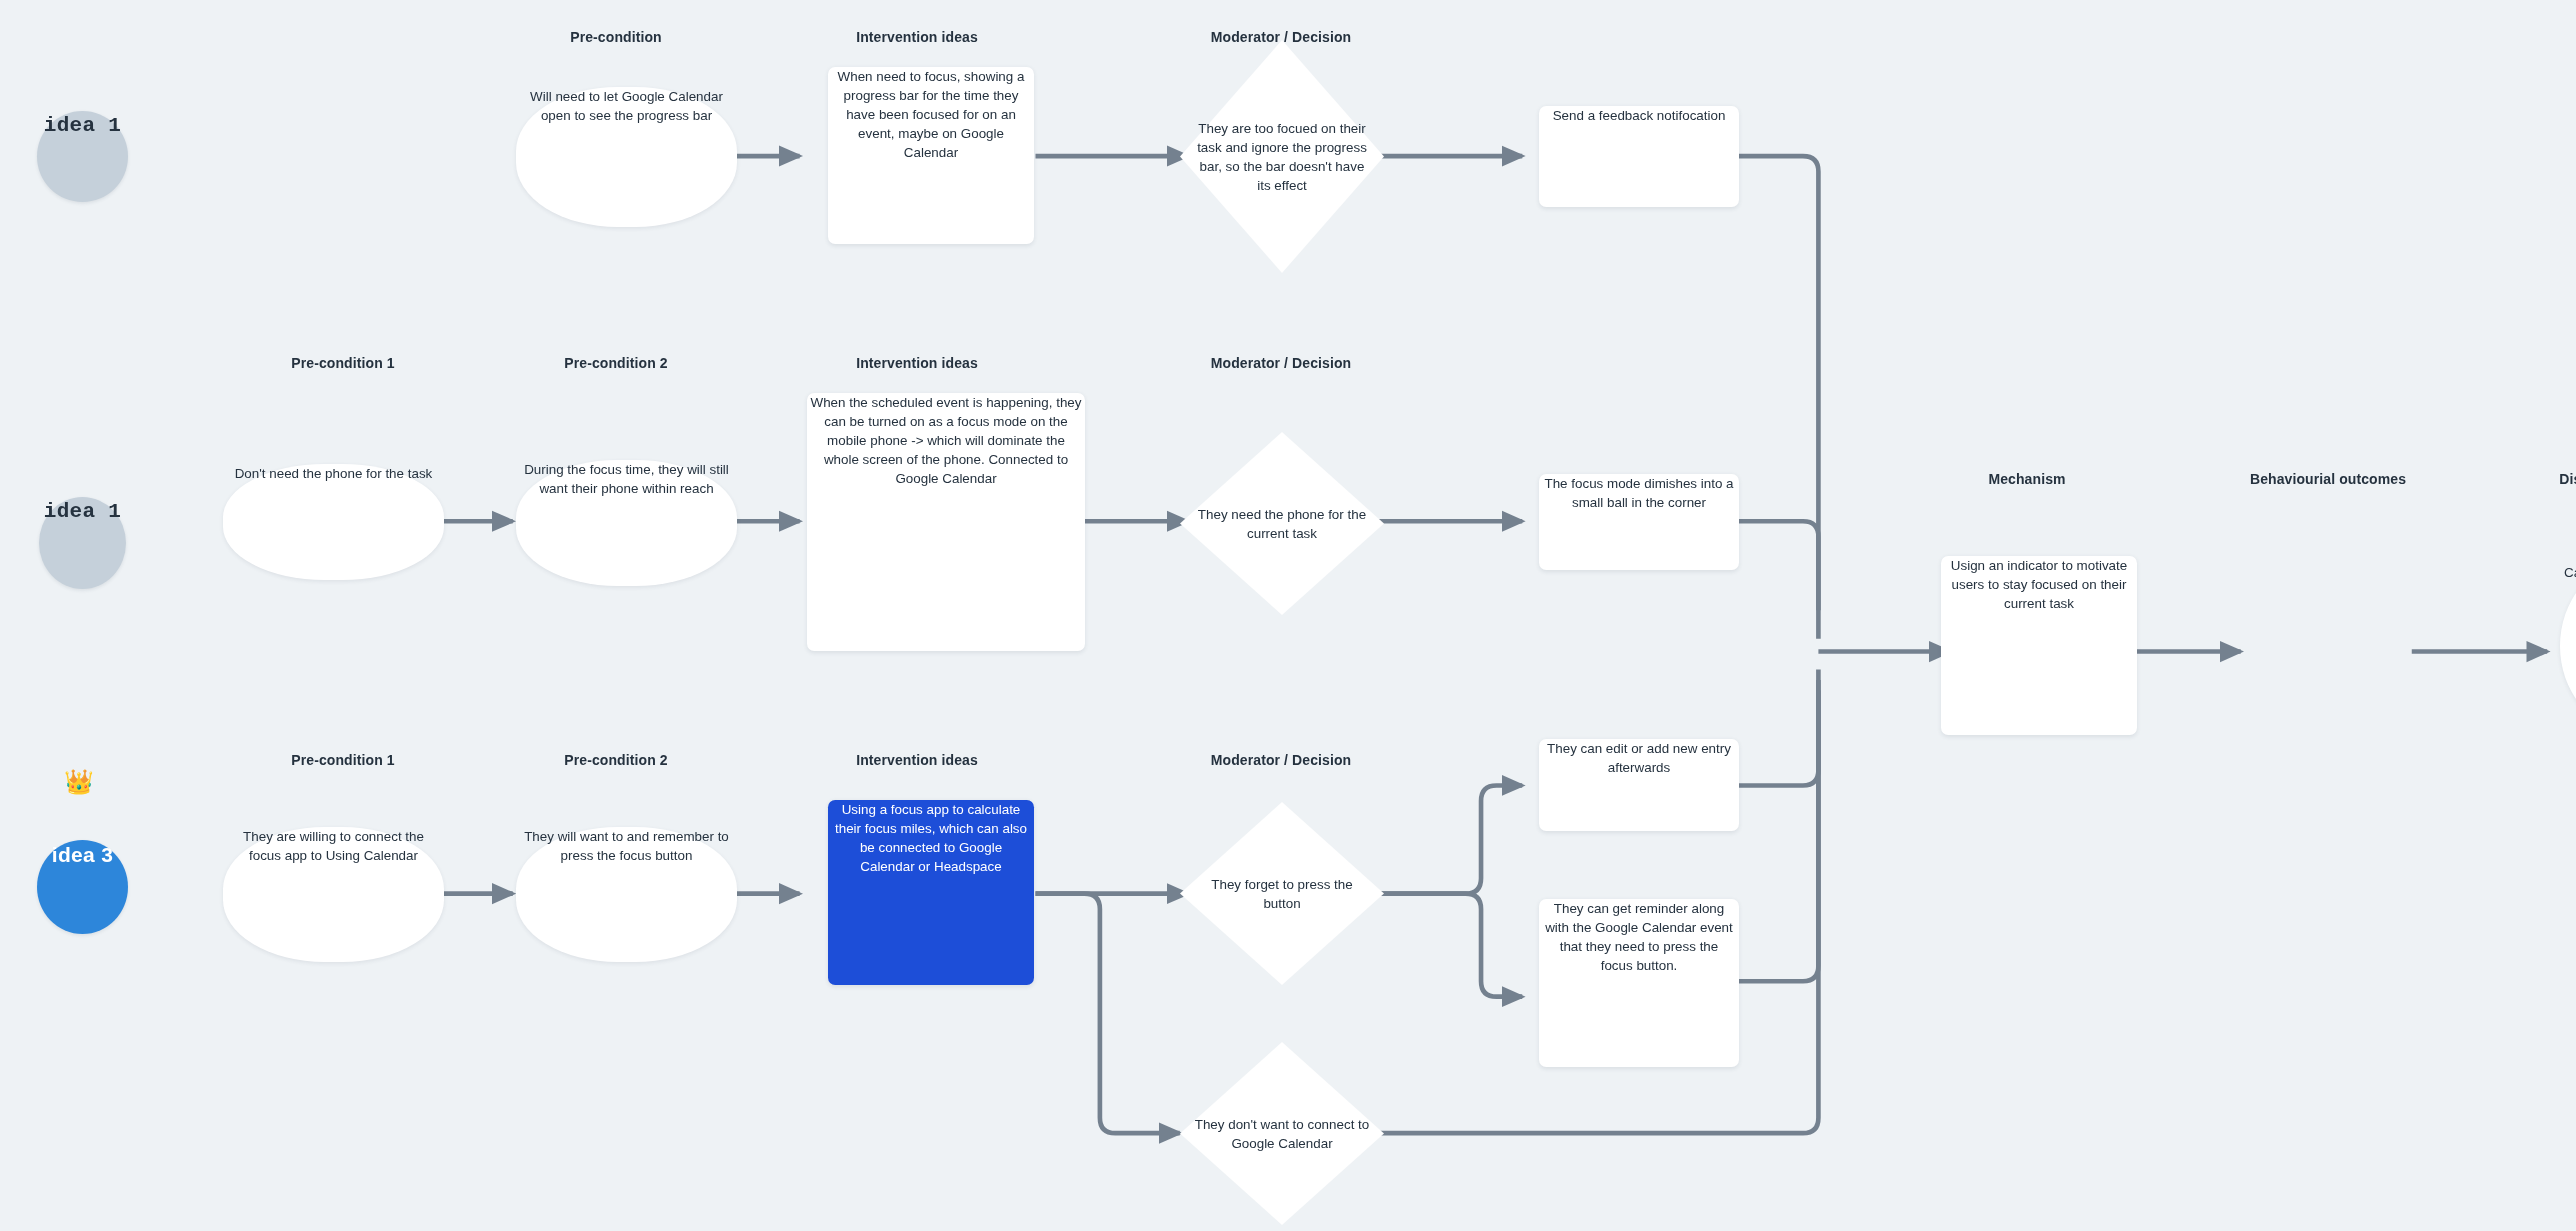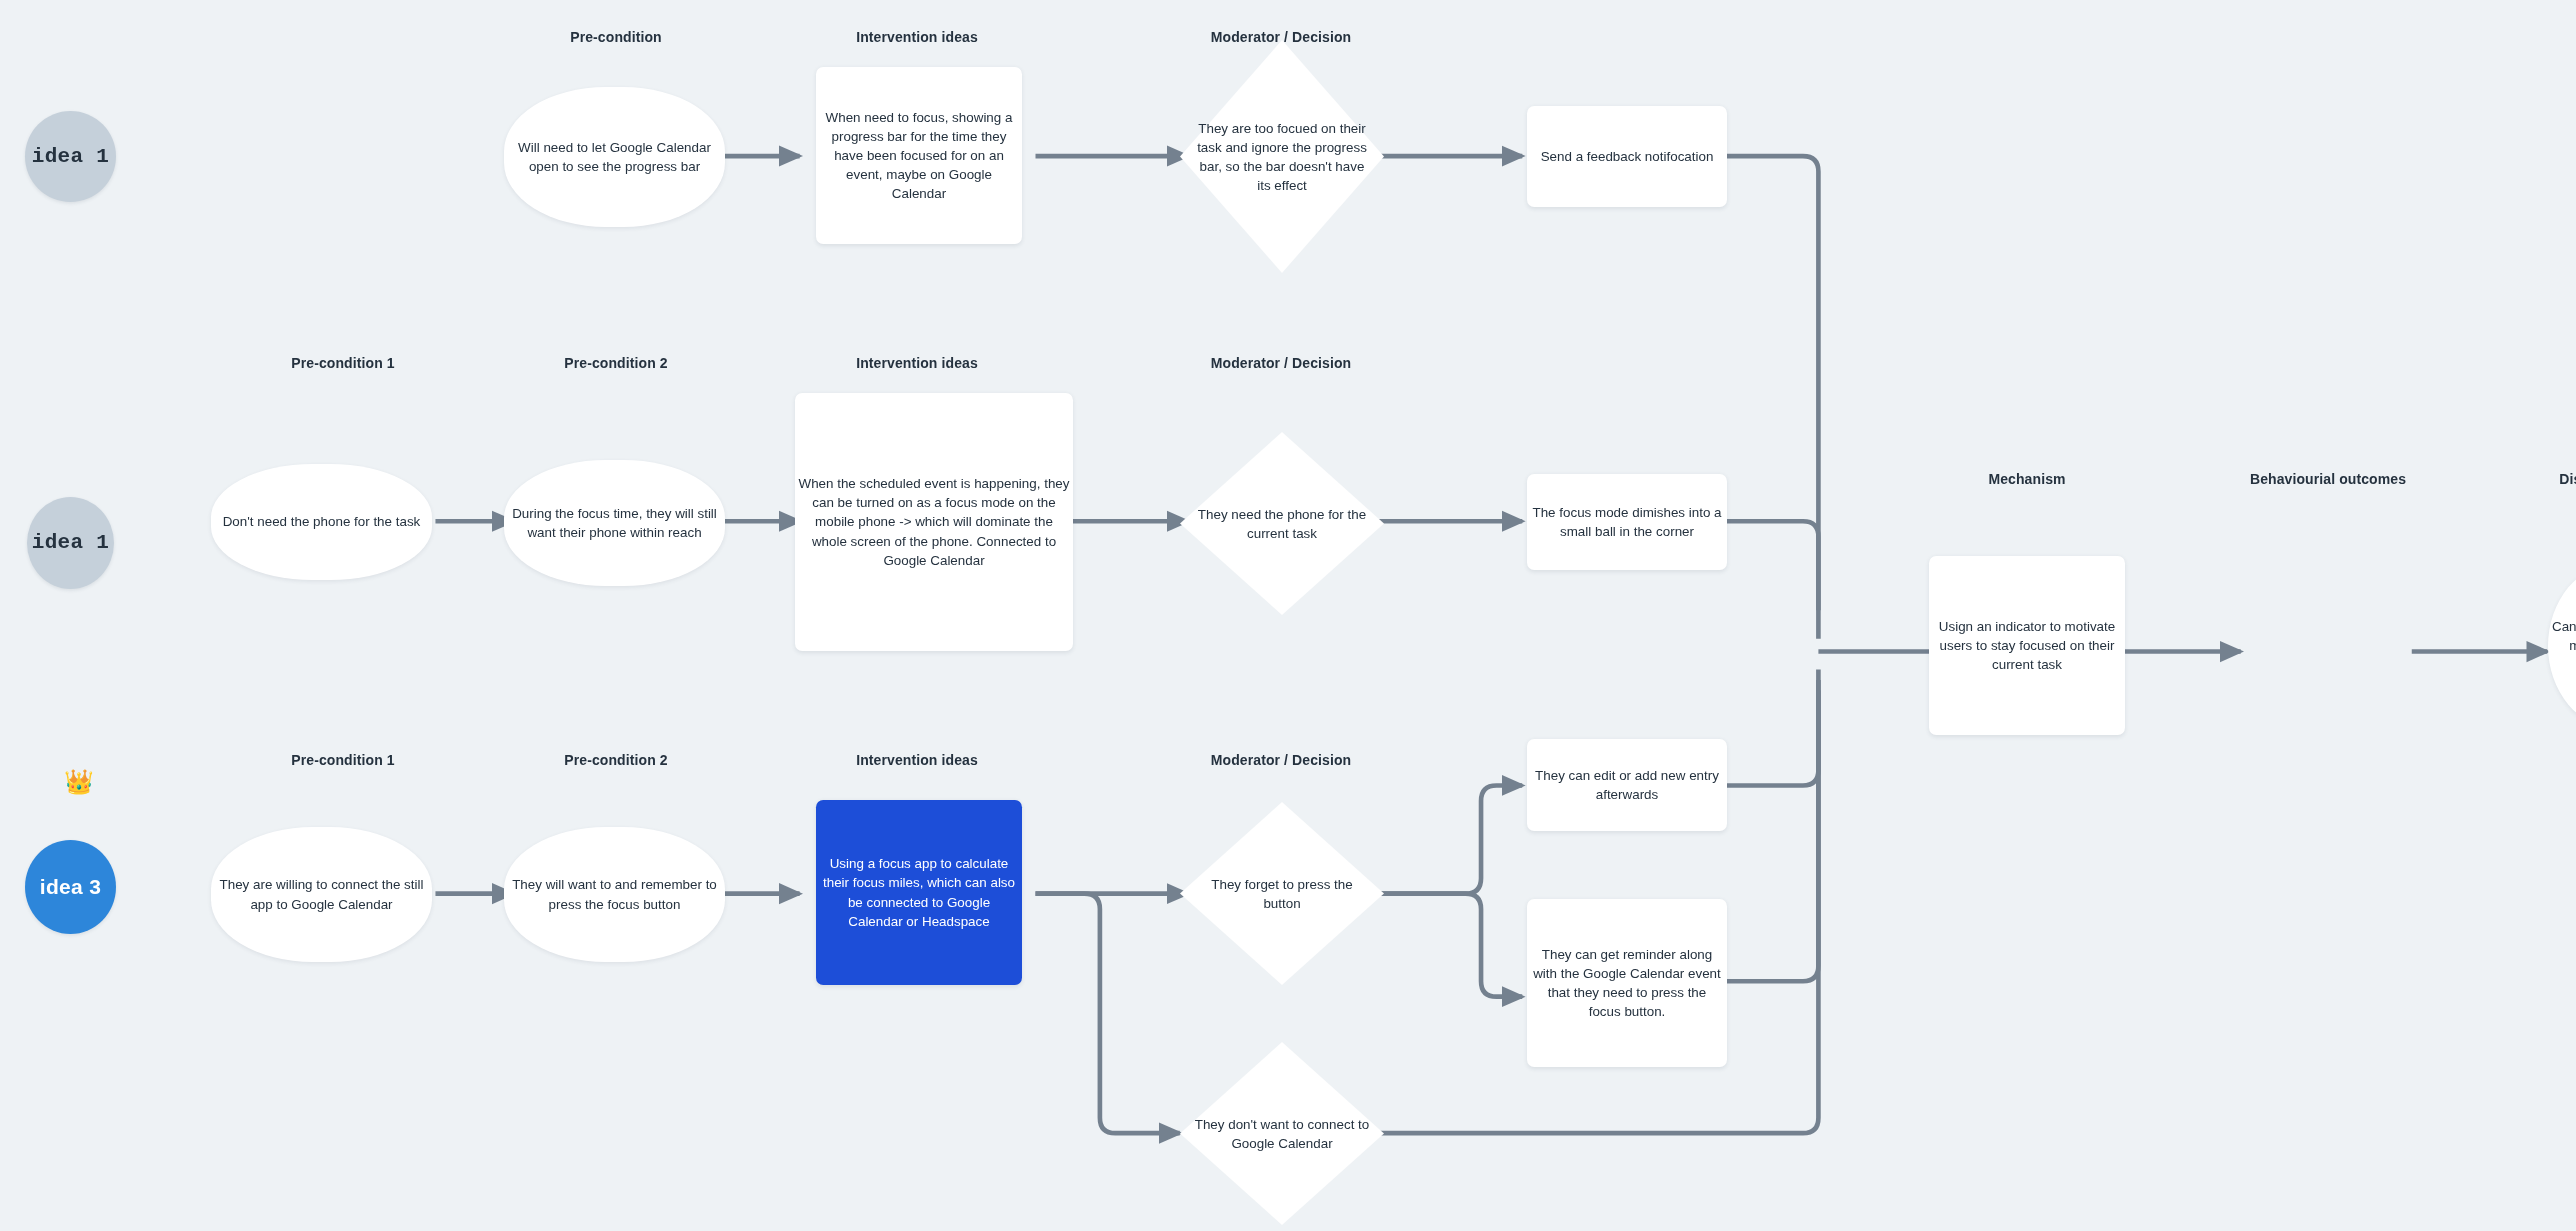--- a/index.html
+++ b/index.html
@@ -17,25 +17,26 @@
   #edges {
     position: absolute;
     left: 0; top: 0;
     width: 2720px; height: 1231px;
     pointer-events: none;
   }
   .node {
     position: absolute;
     box-sizing: border-box;
     display: flex;
-    align-items: center;
+    align-items: flex-start;
     justify-content: center;
     text-align: center;
     color: #25323f;
     line-height: 1.42;
+    margin-left: 12px;
   }
   .node > .tx {
     display: block;
     width: 100%;
     padding: 0 3.1px;
     box-sizing: border-box;
   }
 
   
   .idea {
@@ -214,21 +215,21 @@
   <div class="diamond-wrap" style="left:1180px;top:432px;width:204px;height:183px">
     <div class="diamond-bg"></div>
     <div class="diamond-tx">They need the phone for the current task</div>
   </div>
 
   <div class="node card" style="left:1527px;top:474px;width:200px;height:96px">
     <span class="tx">The focus mode dimishes into a small ball in the corner</span>
   </div>
 
   <div class="node pre" style="left:211px;top:827px;width:221px;height:135px">
-    <span class="tx">They are willing to connect the still app to Google Calendar</span>
+    <span class="tx">They are willing to connect the focus app to Using Calendar</span>
   </div>
 
   <div class="node pre" style="left:504px;top:827px;width:221px;height:135px">
     <span class="tx">They will want to and remember to press the focus button</span>
   </div>
 
   <div class="node card accent" style="left:816px;top:800px;width:206px;height:185px">
     <span class="tx">Using a focus app to calculate their focus miles, which can also be connected to Google Calendar or Headspace</span>
   </div>
 

